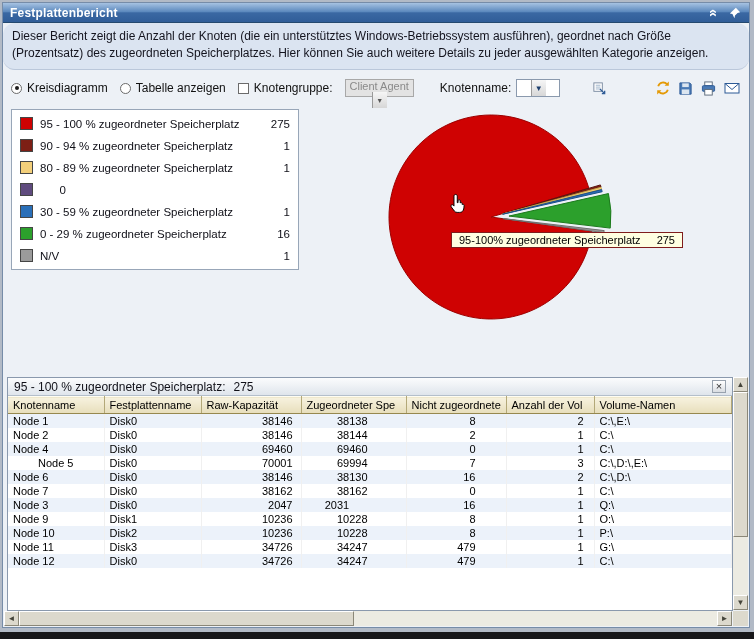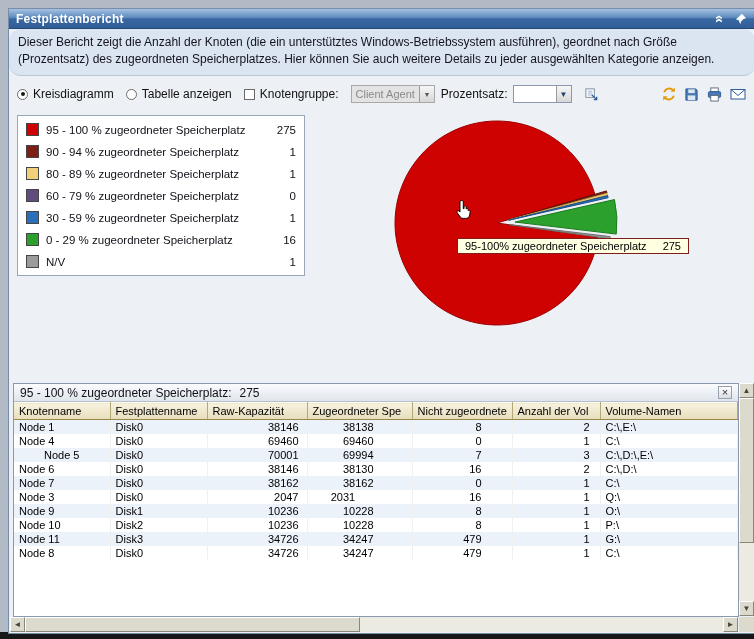--- a/index.html
+++ b/index.html
@@ -1,41 +1,41 @@
 <!DOCTYPE html>
 <html><head>
 <meta charset="utf-8">
 <style>
   * { margin:0; padding:0; box-sizing:border-box; }
   html,body { background:#4a4a4a; }
   body { font-family:"Liberation Sans","DejaVu Sans",sans-serif; }
 
   .stage { position:relative; width:754px; height:639px; background:#17171a; overflow:hidden; }
-  .frame { position:absolute; left:0; top:0; width:754px; height:632px; background:#b2bac6; padding:8px; }
+  .frame { position:absolute; left:0; top:0; width:754px; height:632px; background:#b2bac6; padding:2px; }
   .window { position:relative; width:748px; height:626px; background:#edf1f6; border:1px solid #768ca8; overflow:hidden; }
 
   
   .titlebar { height:20px; background:linear-gradient(180deg,#a6c2e2 0%,#5d8abe 45%,#3a68a3 52%,#305d98 100%);
               display:flex; align-items:center; padding:0 7px; border-bottom:1px solid #24496f; }
   .title { color:#ffffff; font-weight:bold; font-size:12px; letter-spacing:.2px; }
   .tb-icons { margin-left:auto; display:flex; gap:7px; align-items:center; }
   .tb-icon { width:14px; height:14px; color:#fff; display:flex; align-items:center; justify-content:center; cursor:default; }
   .chev { transform:rotate(90deg); font-weight:bold; font-size:14px; line-height:14px; }
 
   
   .description { background:#dbe4f1; border-bottom:1px solid #bac7da; padding:5px 9px 6px; font-size:12px;
                  color:#14141e; line-height:1.45;border-radius:12px; }
 
   
   .toolbar { display:flex; align-items:center; padding:9px 8px 7px; font-size:12px; color:#111; }
   .opt { display:flex; align-items:center; gap:5px; margin-right:12px; white-space:nowrap; }
   .radio { width:11px; height:11px; border-radius:50%; border:1px solid #6b6b6b; background:#fff; display:inline-block; position:relative; flex:none; }
   .radio.checked::after { content:""; position:absolute; left:2.5px; top:2.5px; width:4px; height:4px; border-radius:50%; background:#1a1a1a; }
   .checkbox { width:11px; height:11px; border:1px solid #6b6b6b; background:#fff; display:inline-block; flex:none; }
-  .combo { height:18px; display:flex; align-items:center; border:1px solid #8a99ad; background:#fff; margin-right:6px; }
+  .combo { height:18px; display:flex; align-items:center; border:1px solid #8a99ad; background:#fff; margin-right:26px;flex-direction:column; }
   .combo.disabled { background:#e3e3e3; border-color:#a8a8a8; }
   .combo.disabled .combo-text { color:#8a8a8a; }
   .combo-text { padding:0 4px; font-size:11px; min-width:62px; white-space:nowrap; }
   .combo-text.narrow { min-width:42px; }
   .combo-btn { width:15px; height:16px; background:linear-gradient(#f6f6f6,#d7d7d7); border-left:1px solid #9a9a9a;
                font-size:7px; display:flex; align-items:center; justify-content:center; color:#555; flex:none; }
   .combo-btn.dark { color:#1d3f6e; font-size:8px; }
   .tlabel { margin-right:5px; white-space:nowrap; }
   .icon-btn { width:19px; height:19px; display:flex; align-items:center; justify-content:center; margin-left:4px; cursor:default; }
   .spacer { flex:1; }
@@ -112,21 +112,21 @@
           <span>Tabelle anzeigen</span>
         </label>
         <label class="opt">
           <span class="checkbox"></span>
           <span>Knotengruppe:</span>
         </label>
         <div class="combo disabled">
           <span class="combo-text">Client Agent</span>
           <span class="combo-btn">▼</span>
         </div>
-        <span class="tlabel">Prozentsatz:</span>
+        <span class="tlabel">Knotenname:</span>
         <div class="combo">
           <span class="combo-text narrow"></span>
           <span class="combo-btn dark">▼</span>
         </div>
         <span class="icon-btn">
           <svg viewBox="0 0 16 16" width="15" height="15">
             <rect x="2" y="2" width="9" height="9" fill="#ffffff" stroke="#7a8aa0"></rect>
             <path d="M4 4.5 h5 M4 6.5 h5 M4 8.5 h5" stroke="#9ab0c8" fill="none"></path>
             <path d="M8.5 8.5 l5 5 M13.5 10.5 v3 h-3" stroke="#2f5c97" stroke-width="1.4" fill="none"></path>
           </svg>
@@ -174,21 +174,20 @@
               <span class="legend-label">90 - 94 % zugeordneter Speicherplatz</span>
               <span class="legend-value">1</span>
             </div>
             <div class="legend-row">
               <span class="swatch" style="background: rgb(243, 207, 122);"></span>
               <span class="legend-label">80 - 89 % zugeordneter Speicherplatz</span>
               <span class="legend-value">1</span>
             </div>
             <div class="legend-row">
               <span class="swatch" style="background: rgb(95, 75, 126);"></span>
-              <span class="legend-label">60 - 79 % zugeordneter Speicherplatz</span>
               <span class="legend-value">0</span>
             </div>
             <div class="legend-row">
               <span class="swatch" style="background: rgb(42, 111, 184);"></span>
               <span class="legend-label">30 - 59 % zugeordneter Speicherplatz</span>
               <span class="legend-value">1</span>
             </div>
             <div class="legend-row">
               <span class="swatch" style="background: rgb(44, 160, 44);"></span>
               <span class="legend-label">0 - 29 % zugeordneter Speicherplatz</span>
@@ -253,20 +252,29 @@
                 <tr>
                   <td style="text-align: left;">Node 1</td>
                   <td style="text-align: left;">Disk0</td>
                   <td style="text-align: right; padding-right: 8px;">38146</td>
                   <td style="text-align: right; padding-right: 38px;">38138</td>
                   <td style="text-align: right; padding-right: 30px;">8</td>
                   <td style="text-align: right; padding-right: 10px;">2</td>
                   <td style="text-align: left;">C:\,E:\</td>
                 </tr>
                 <tr>
+                  <td style="text-align: left;">Node 2</td>
+                  <td style="text-align: left;">Disk0</td>
+                  <td style="text-align: right; padding-right: 8px;">38146</td>
+                  <td style="text-align: right; padding-right: 38px;">38144</td>
+                  <td style="text-align: right; padding-right: 30px;">2</td>
+                  <td style="text-align: right; padding-right: 10px;">1</td>
+                  <td style="text-align: left;">C:\</td>
+                </tr>
+                <tr>
                   <td style="text-align: left;">Node 4</td>
                   <td style="text-align: left;">Disk0</td>
                   <td style="text-align: right; padding-right: 8px;">69460</td>
                   <td style="text-align: right; padding-right: 38px;">69460</td>
                   <td style="text-align: right; padding-right: 30px;">0</td>
                   <td style="text-align: right; padding-right: 10px;">1</td>
                   <td style="text-align: left;">C:\</td>
                 </tr>
                 <tr>
                   <td style="text-align: center;">Node 5</td>
@@ -325,21 +333,21 @@
                 <tr>
                   <td style="text-align: left;">Node 11</td>
                   <td style="text-align: left;">Disk3</td>
                   <td style="text-align: right; padding-right: 8px;">34726</td>
                   <td style="text-align: right; padding-right: 38px;">34247</td>
                   <td style="text-align: right; padding-right: 30px;">479</td>
                   <td style="text-align: right; padding-right: 10px;">1</td>
                   <td style="text-align: left;">G:\</td>
                 </tr>
                 <tr>
-                  <td style="text-align: left;">Node 8</td>
+                  <td style="text-align: left;">Node 12</td>
                   <td style="text-align: left;">Disk0</td>
                   <td style="text-align: right; padding-right: 8px;">34726</td>
                   <td style="text-align: right; padding-right: 38px;">34247</td>
                   <td style="text-align: right; padding-right: 30px;">479</td>
                   <td style="text-align: right; padding-right: 10px;">1</td>
                   <td style="text-align: left;">C:\</td>
                 </tr>
               </tbody>
           </table>
         </div>

